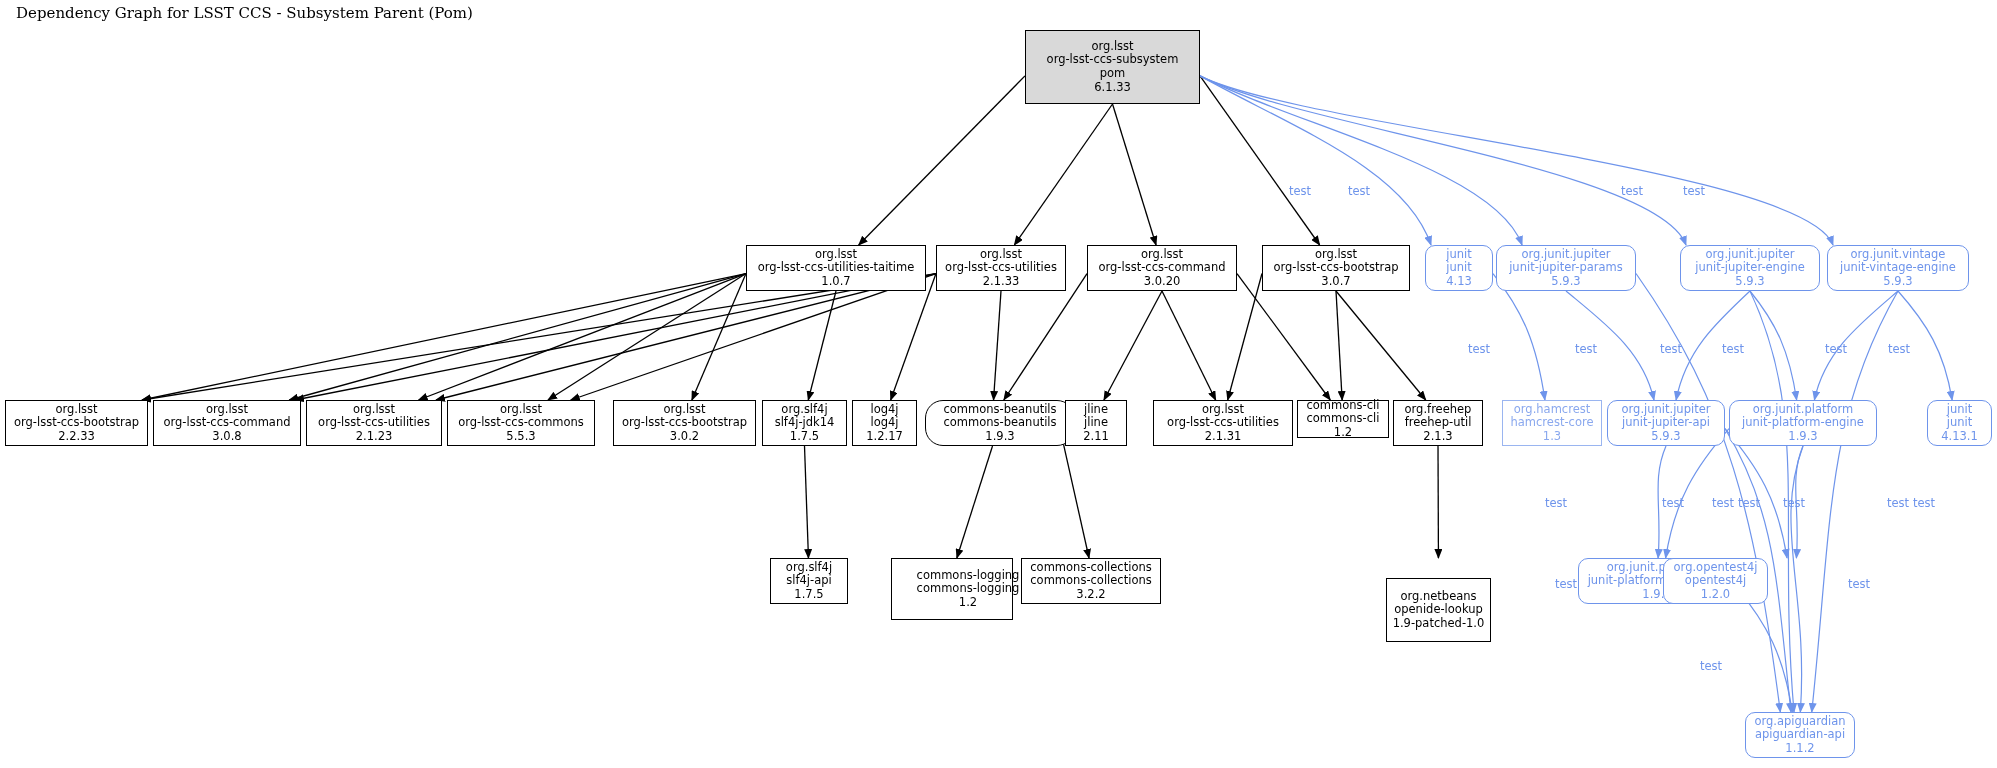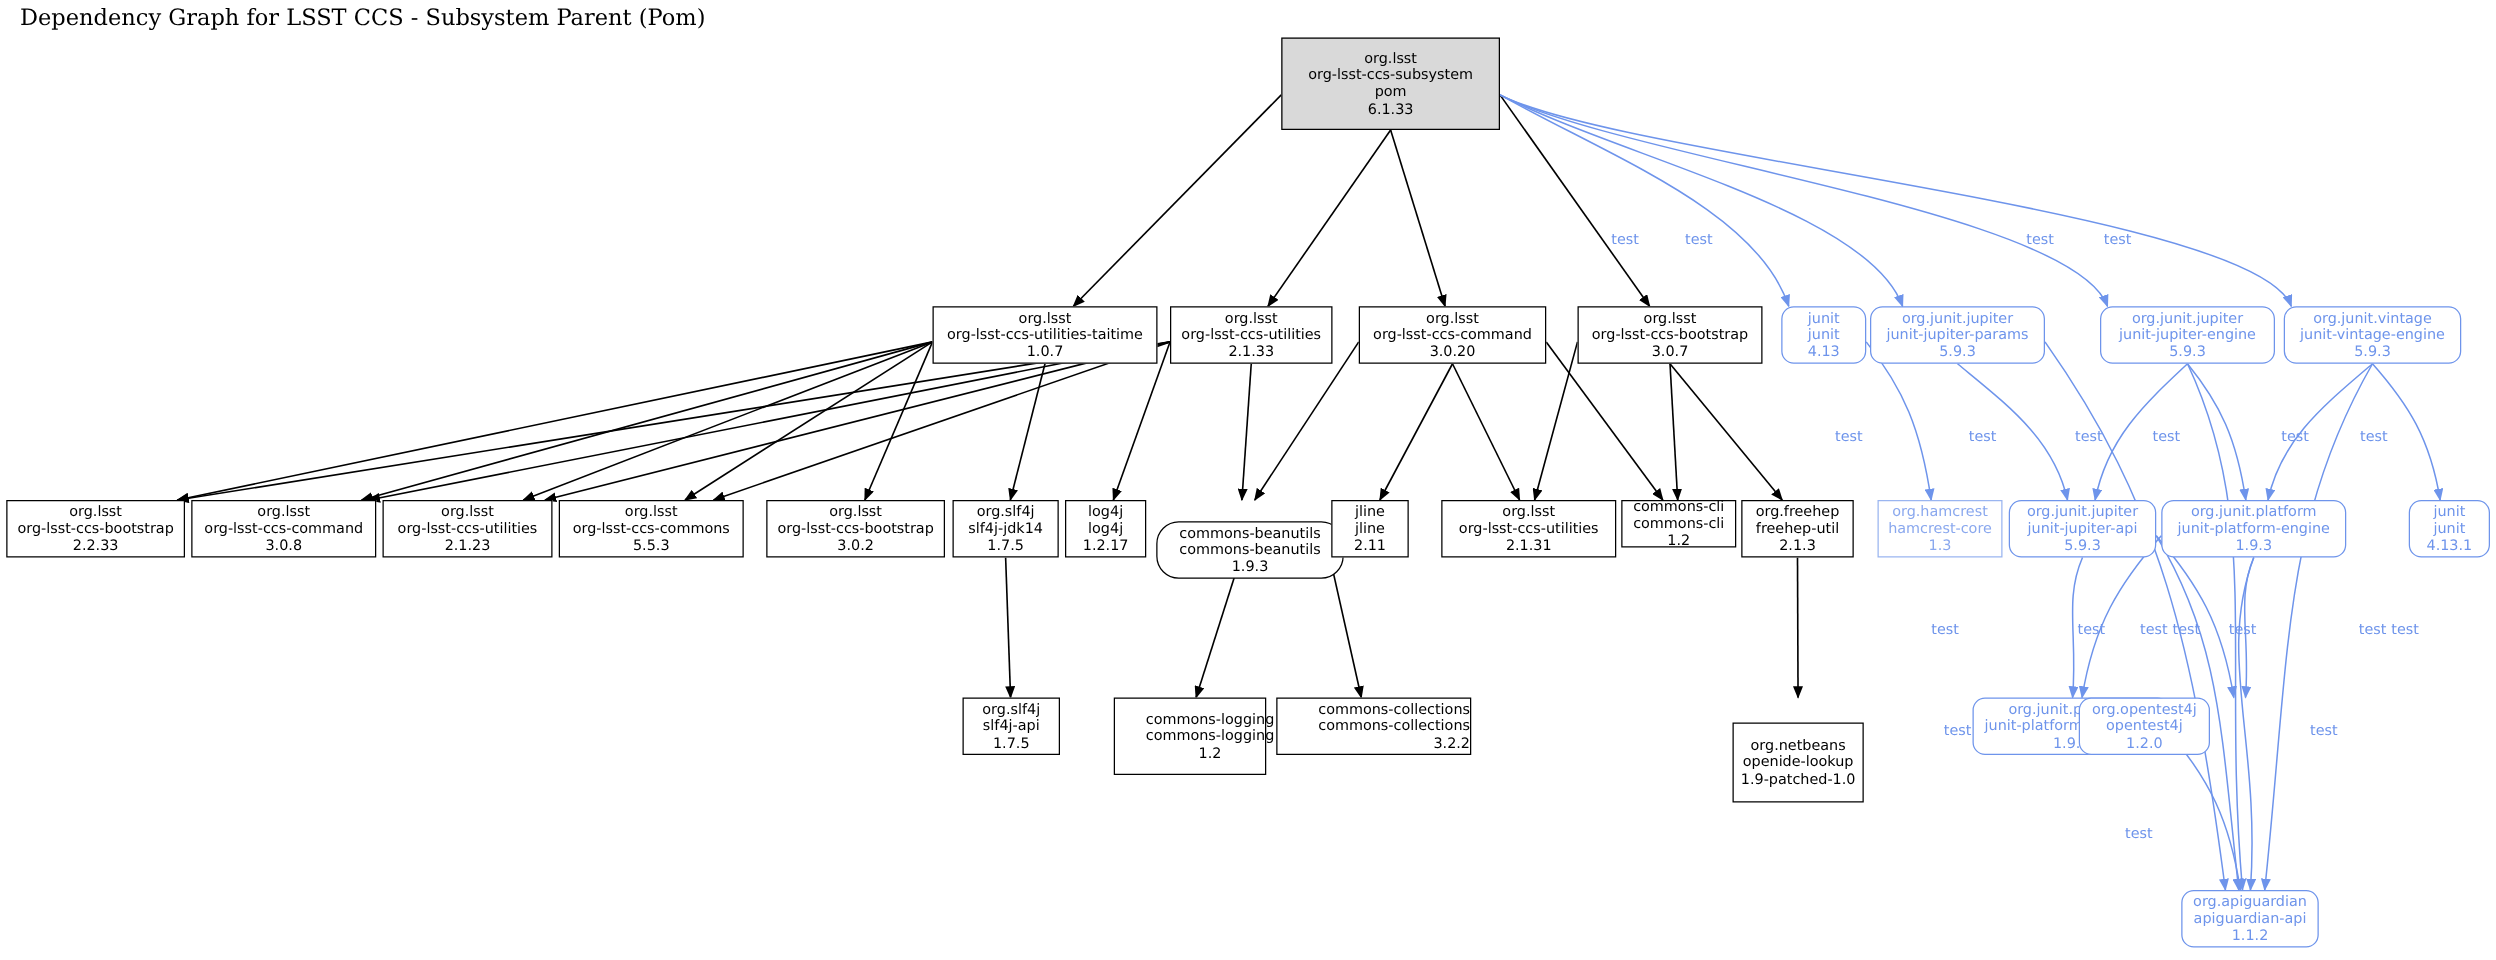--- a/index.html
+++ b/index.html
@@ -1,21 +1,21 @@
 <!DOCTYPE html>
 <html><head>
 <meta charset="utf-8">
 <style>
   html,body{margin:0;padding:0;background:#ffffff;}
   body{width:1997px;height:768px;overflow:hidden;font-family:"DejaVu Sans",sans-serif;}
   #stage{position:relative;width:1997px;height:768px;}
   #title{
     position:absolute;left:16px;top:4px;
     font-family:"DejaVu Serif",serif;
-    font-size:18px;color:#000;white-space:nowrap;
+    font-size:15px;color:#000;white-space:nowrap;
   }
   svg#edges{position:absolute;left:0;top:0;width:1997px;height:768px;pointer-events:none;}
   .node{
     position:absolute;box-sizing:border-box;
     border:1px solid #000;background:#fff;
     display:flex;flex-direction:column;align-items:center;justify-content:center;
     font-size:11.5px;line-height:13.6px;color:#000;
     text-align:center;white-space:nowrap;
   }
   .node.root{background:#d9d9d9;border-color:#000;}
@@ -169,21 +169,21 @@
       <div class="node" style="left: 762px; top: 400px; width: 85px; height: 46px;">
         <span>org.slf4j</span>
         <span>slf4j-jdk14</span>
         <span>1.7.5</span>
       </div>
       <div class="node" style="left: 852px; top: 400px; width: 65px; height: 46px;">
         <span>log4j</span>
         <span>log4j</span>
         <span>1.2.17</span>
       </div>
-      <div class="node" style="left: 925px; top: 417px; width: 150px; height: 46px; border-radius: 18px;">
+      <div class="node" style="left: 925px; top: 400px; width: 150px; height: 46px; border-radius: 18px;">
         <span>commons-beanutils</span>
         <span>commons-beanutils</span>
         <span>1.9.3</span>
       </div>
       <div class="node" style="left: 1065px; top: 400px; width: 62px; height: 46px;">
         <span>jline</span>
         <span>jline</span>
         <span>2.11</span>
       </div>
       <div class="node" style="left: 1153px; top: 400px; width: 140px; height: 46px;">
@@ -224,21 +224,21 @@
       <div class="node" style="left: 770px; top: 558px; width: 78px; height: 46px;">
         <span>org.slf4j</span>
         <span>slf4j-api</span>
         <span>1.7.5</span>
       </div>
       <div class="node" style="left: 891px; top: 558px; width: 122px; height: 62px; padding-left: 32px;">
         <span>commons-logging</span>
         <span>commons-logging</span>
         <span>1.2</span>
       </div>
-      <div class="node" style="left: 1021px; top: 558px; width: 156px; height: 46px; align-items: flex-end;">
+      <div class="node" style="left: 1021px; top: 558px; width: 140px; height: 46px;">
         <span>commons-collections</span>
         <span>commons-collections</span>
         <span>3.2.2</span>
       </div>
       <div class="node" style="left: 1386px; top: 578px; width: 105px; height: 64px; text-align: right;">
         <span>org.netbeans</span>
         <span>openide-lookup</span>
         <span>1.9-patched-1.0</span>
       </div>
       <div class="node test" style="left: 1578px; top: 558px; width: 158px; height: 46px;">

